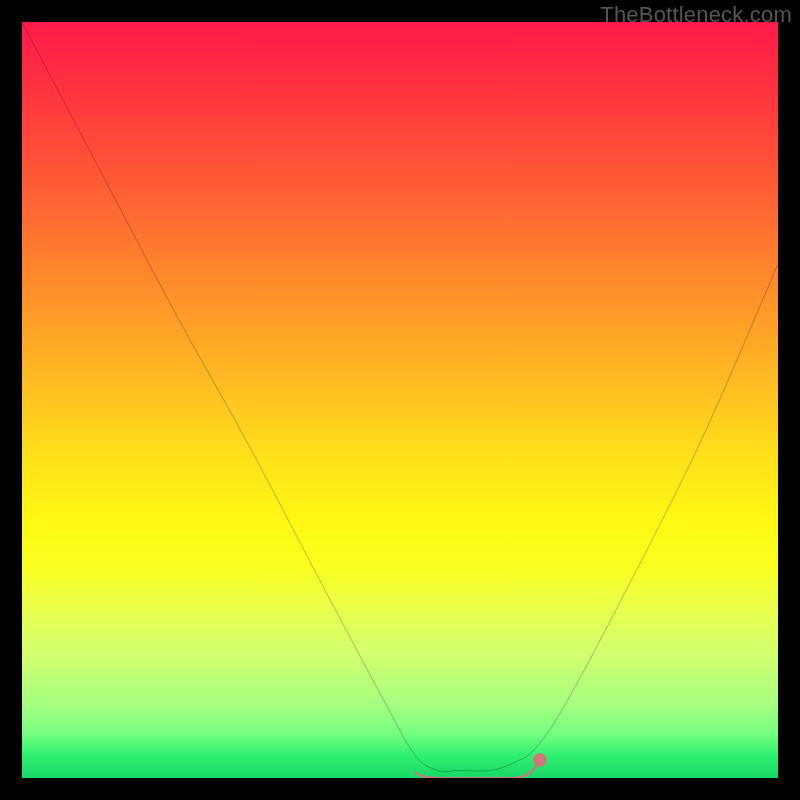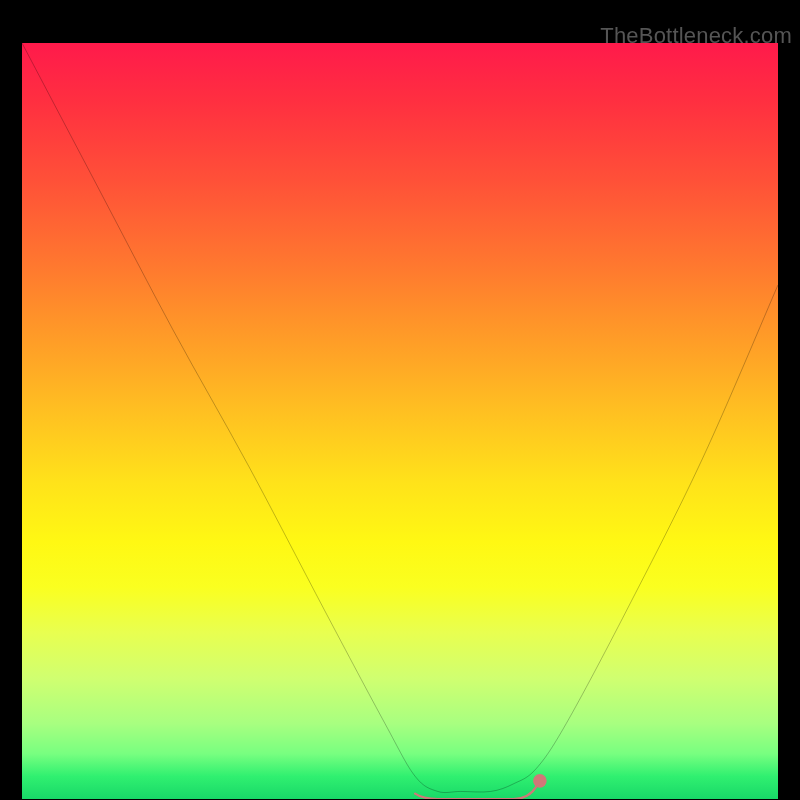--- a/index.html
+++ b/index.html
@@ -9,21 +9,20 @@
     height: 800px;
     background: #000;
     overflow: hidden;
     font-family: Arial, Helvetica, sans-serif;
   }
   .frame {
     position: relative;
     width: 800px;
     height: 688px;
     background: #000;
-    margin-top: 21px;
   }
   .plot {
     position: absolute;
     left: 22px;
     top: 22px;
     width: 756px;
     height: 756px;
     
     background: linear-gradient(
       to bottom,

